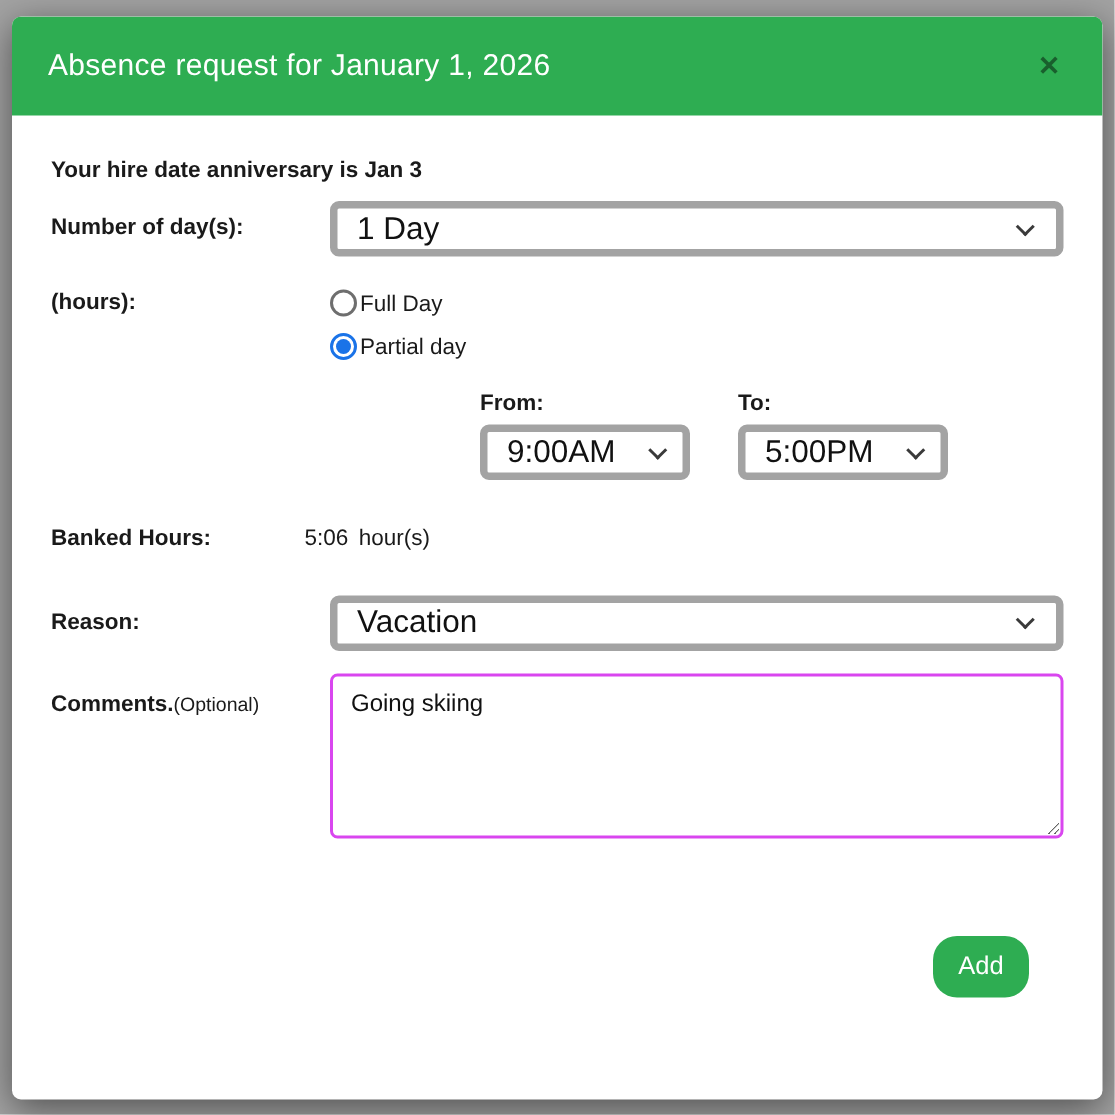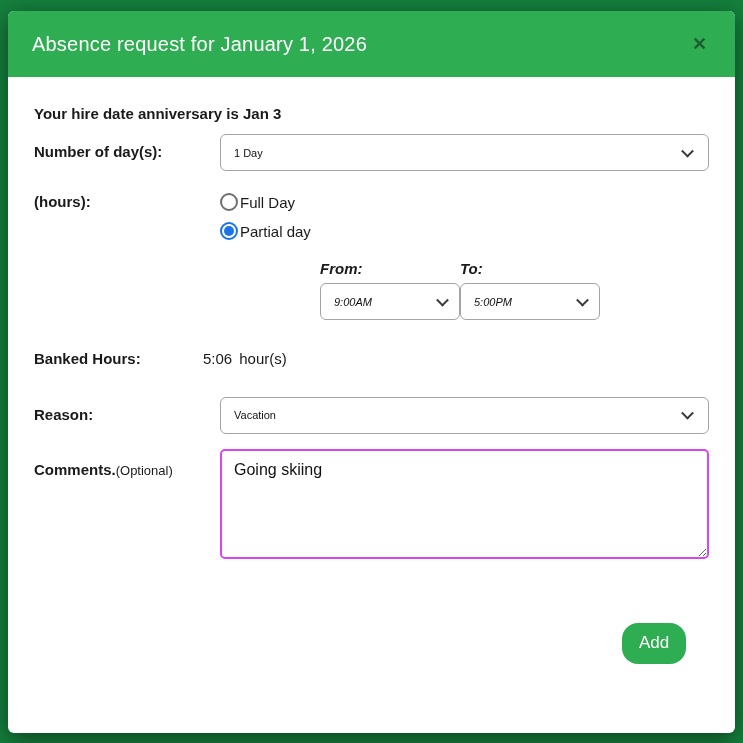--- a/index.html
+++ b/index.html
@@ -3,21 +3,21 @@
 <meta charset="utf-8">
 <style>
   * { margin: 0; padding: 0; box-sizing: border-box; }
   html, body {
     width: 743px; height: 743px;
     font-family: "Liberation Sans", sans-serif;
     overflow: hidden;
   }
   .backdrop {
     position: absolute; inset: 0;
-    background: #15803d;
+    background: #a3a3a3;
   }
   .modal {
     position: absolute;
     left: 8px; top: 11px;
     width: 727px; height: 722px;
     background: #ffffff;
     border-radius: 6px;
     box-shadow: 0 6px 24px rgba(0,0,0,0.5);
     overflow: hidden;
   }
@@ -64,27 +64,27 @@
     font-weight: bold;
     color: #1a1a1a;
     line-height: 1.25;
   }
   .field-col { flex: 1; }
 
   
   .select-box {
     position: relative;
     height: 37px;
-    border: 1px solid #a3a3a3;
+    border: 5px solid #a3a3a3;
     border-radius: 6px;
     background: #ffffff;
     display: flex;
     align-items: center;
     padding: 0 34px 0 13px;
-    font-size: 11px;
+    font-size: 21px;
     color: #111111;
     cursor: pointer;
   }
   .chevron {
     position: absolute;
     right: 16px;
     top: 50%;
     width: 9px; height: 9px;
     border-right: 2px solid #3a3a3a;
     border-bottom: 2px solid #3a3a3a;
@@ -117,21 +117,21 @@
     position: absolute; inset: 2px;
     background: #1a73e8;
     border-radius: 50%;
   }
   .radio-label { font-size: 15px; color: #1a1a1a; }
 
   .fromto {
     margin-top: 20px;
     margin-left: 286px;
     display: flex;
-    font-style: italic;
+    gap: 32px;
   }
   .ft-label {
     font-size: 15px;
     font-weight: bold;
     color: #1a1a1a;
     margin-bottom: 6px;
   }
 
   .row-banked { margin-top: 30px; }
   .row-banked .label-col { width: 169px; flex: 0 0 169px; }

